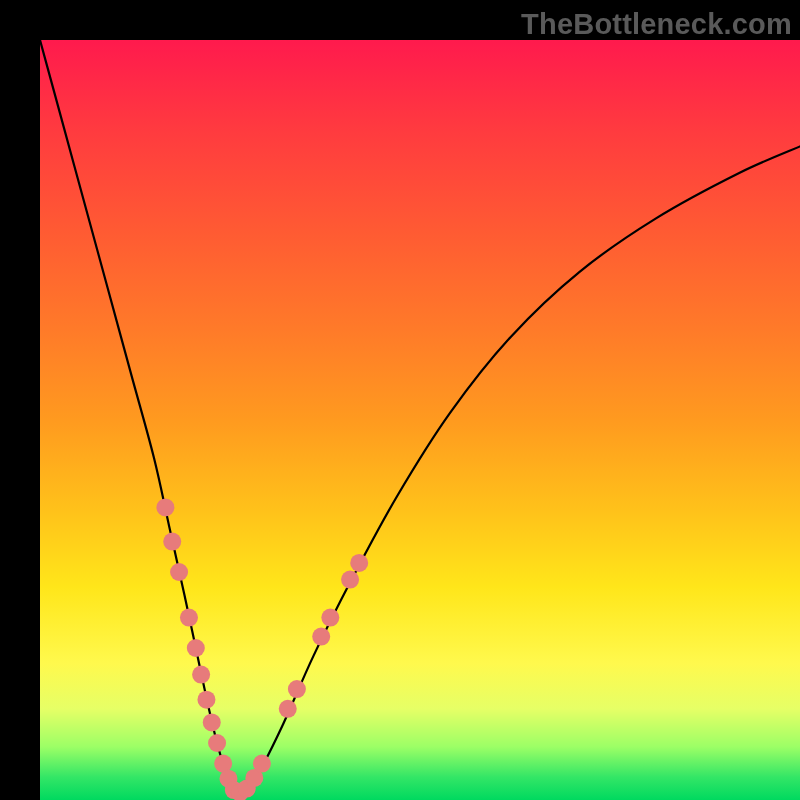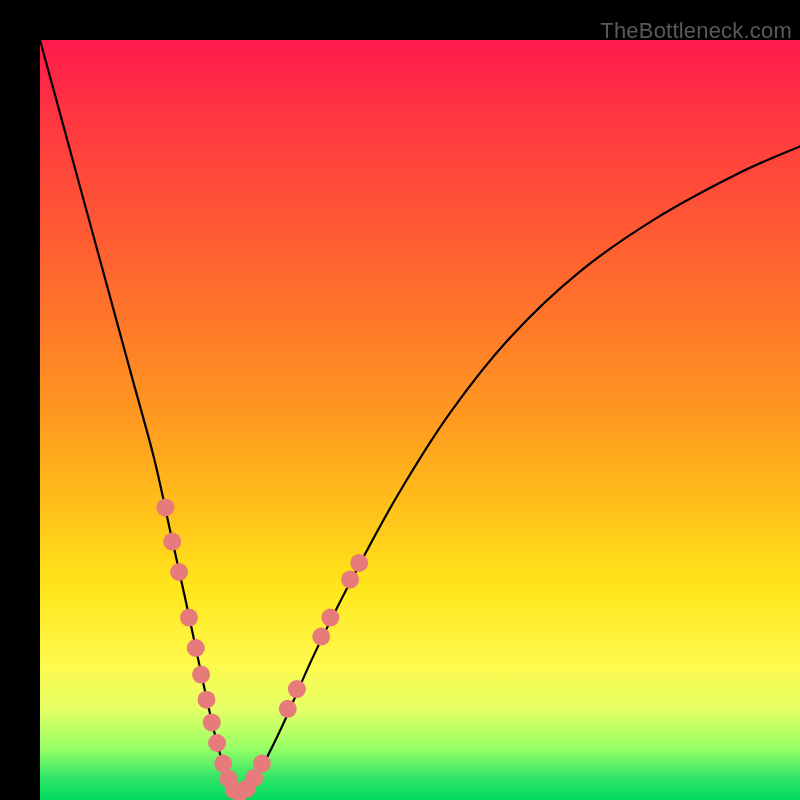--- a/index.html
+++ b/index.html
@@ -35,24 +35,24 @@
       #ffe61a 72%,
       #fff94d 82%,
       #e6ff66 88%,
       #9cff66 93%,
       #33e666 97%,
       #00d95f 100%
     );
   }
   .watermark {
     position: absolute;
-    top: 18px;
+    top: 8px;
     right: 8px;
-    font-size: 22px;
-    font-weight: 400;
+    font-size: 29px;
+    font-weight: 700;
     color: #5a5a5a;
     letter-spacing: 0.2px;
     user-select: none;
   }
   svg.curve {
     position: absolute;
     left: 0;
     top: 0;
     width: 760px;
     height: 760px;

